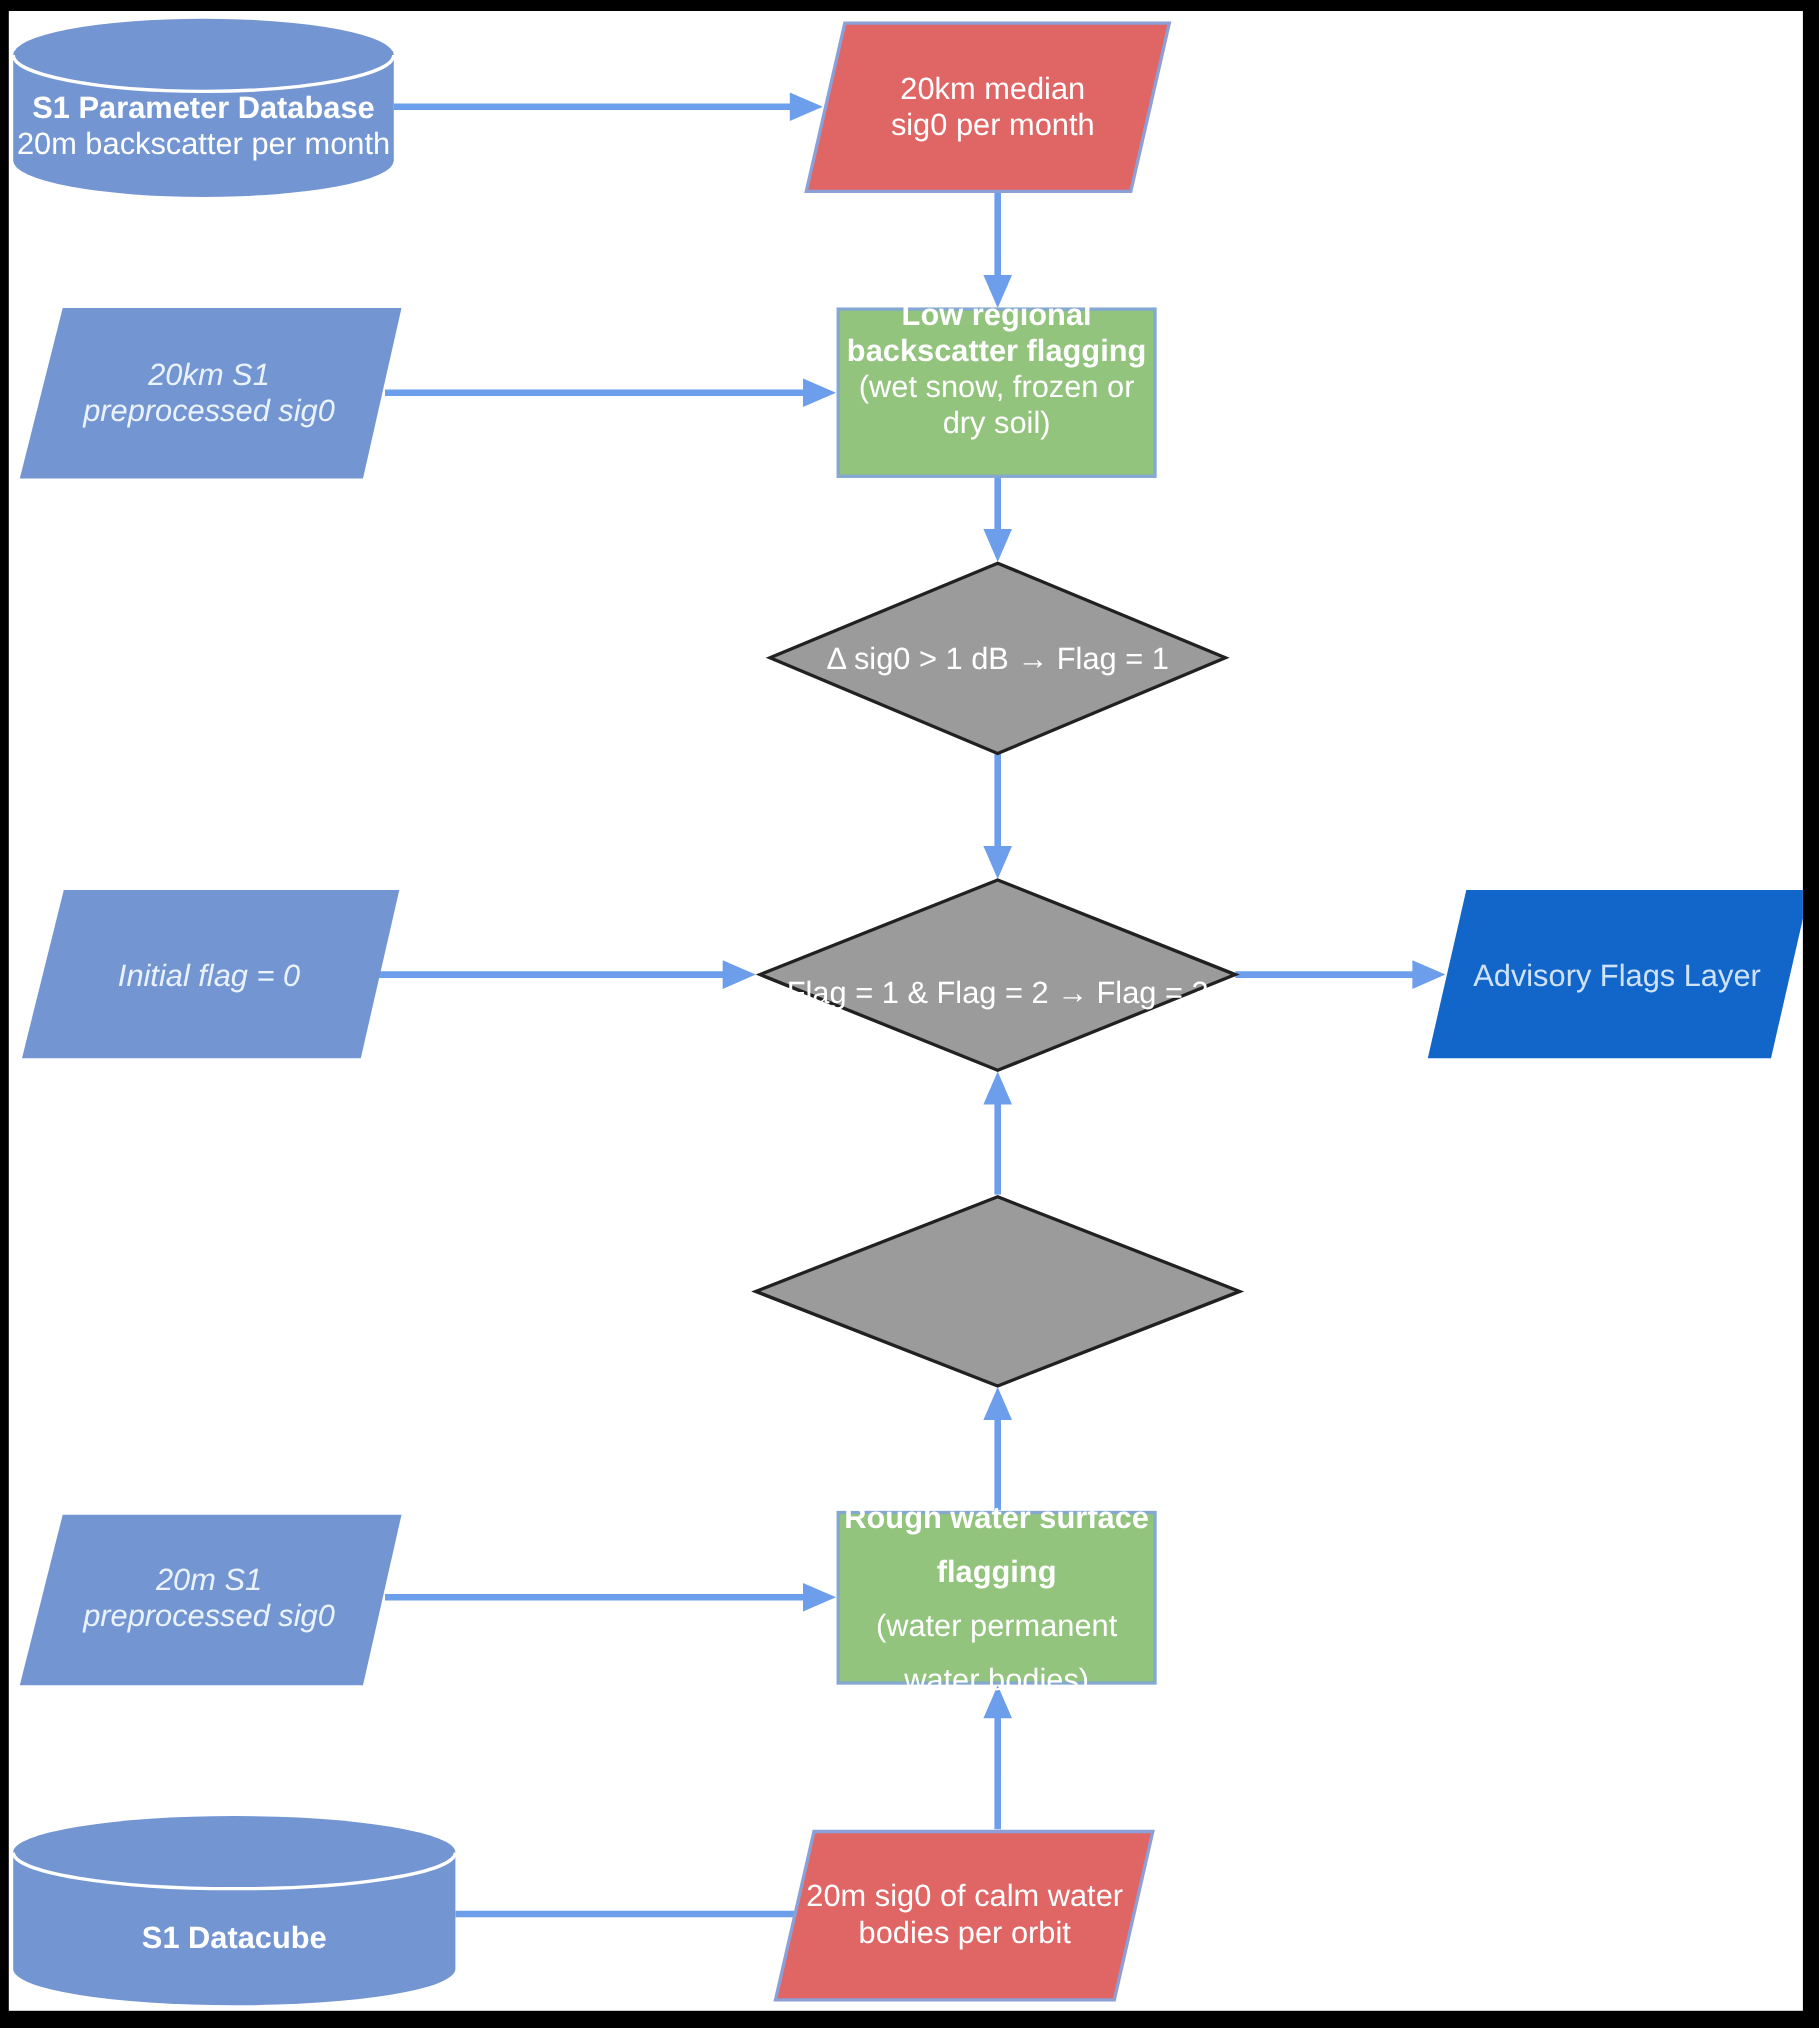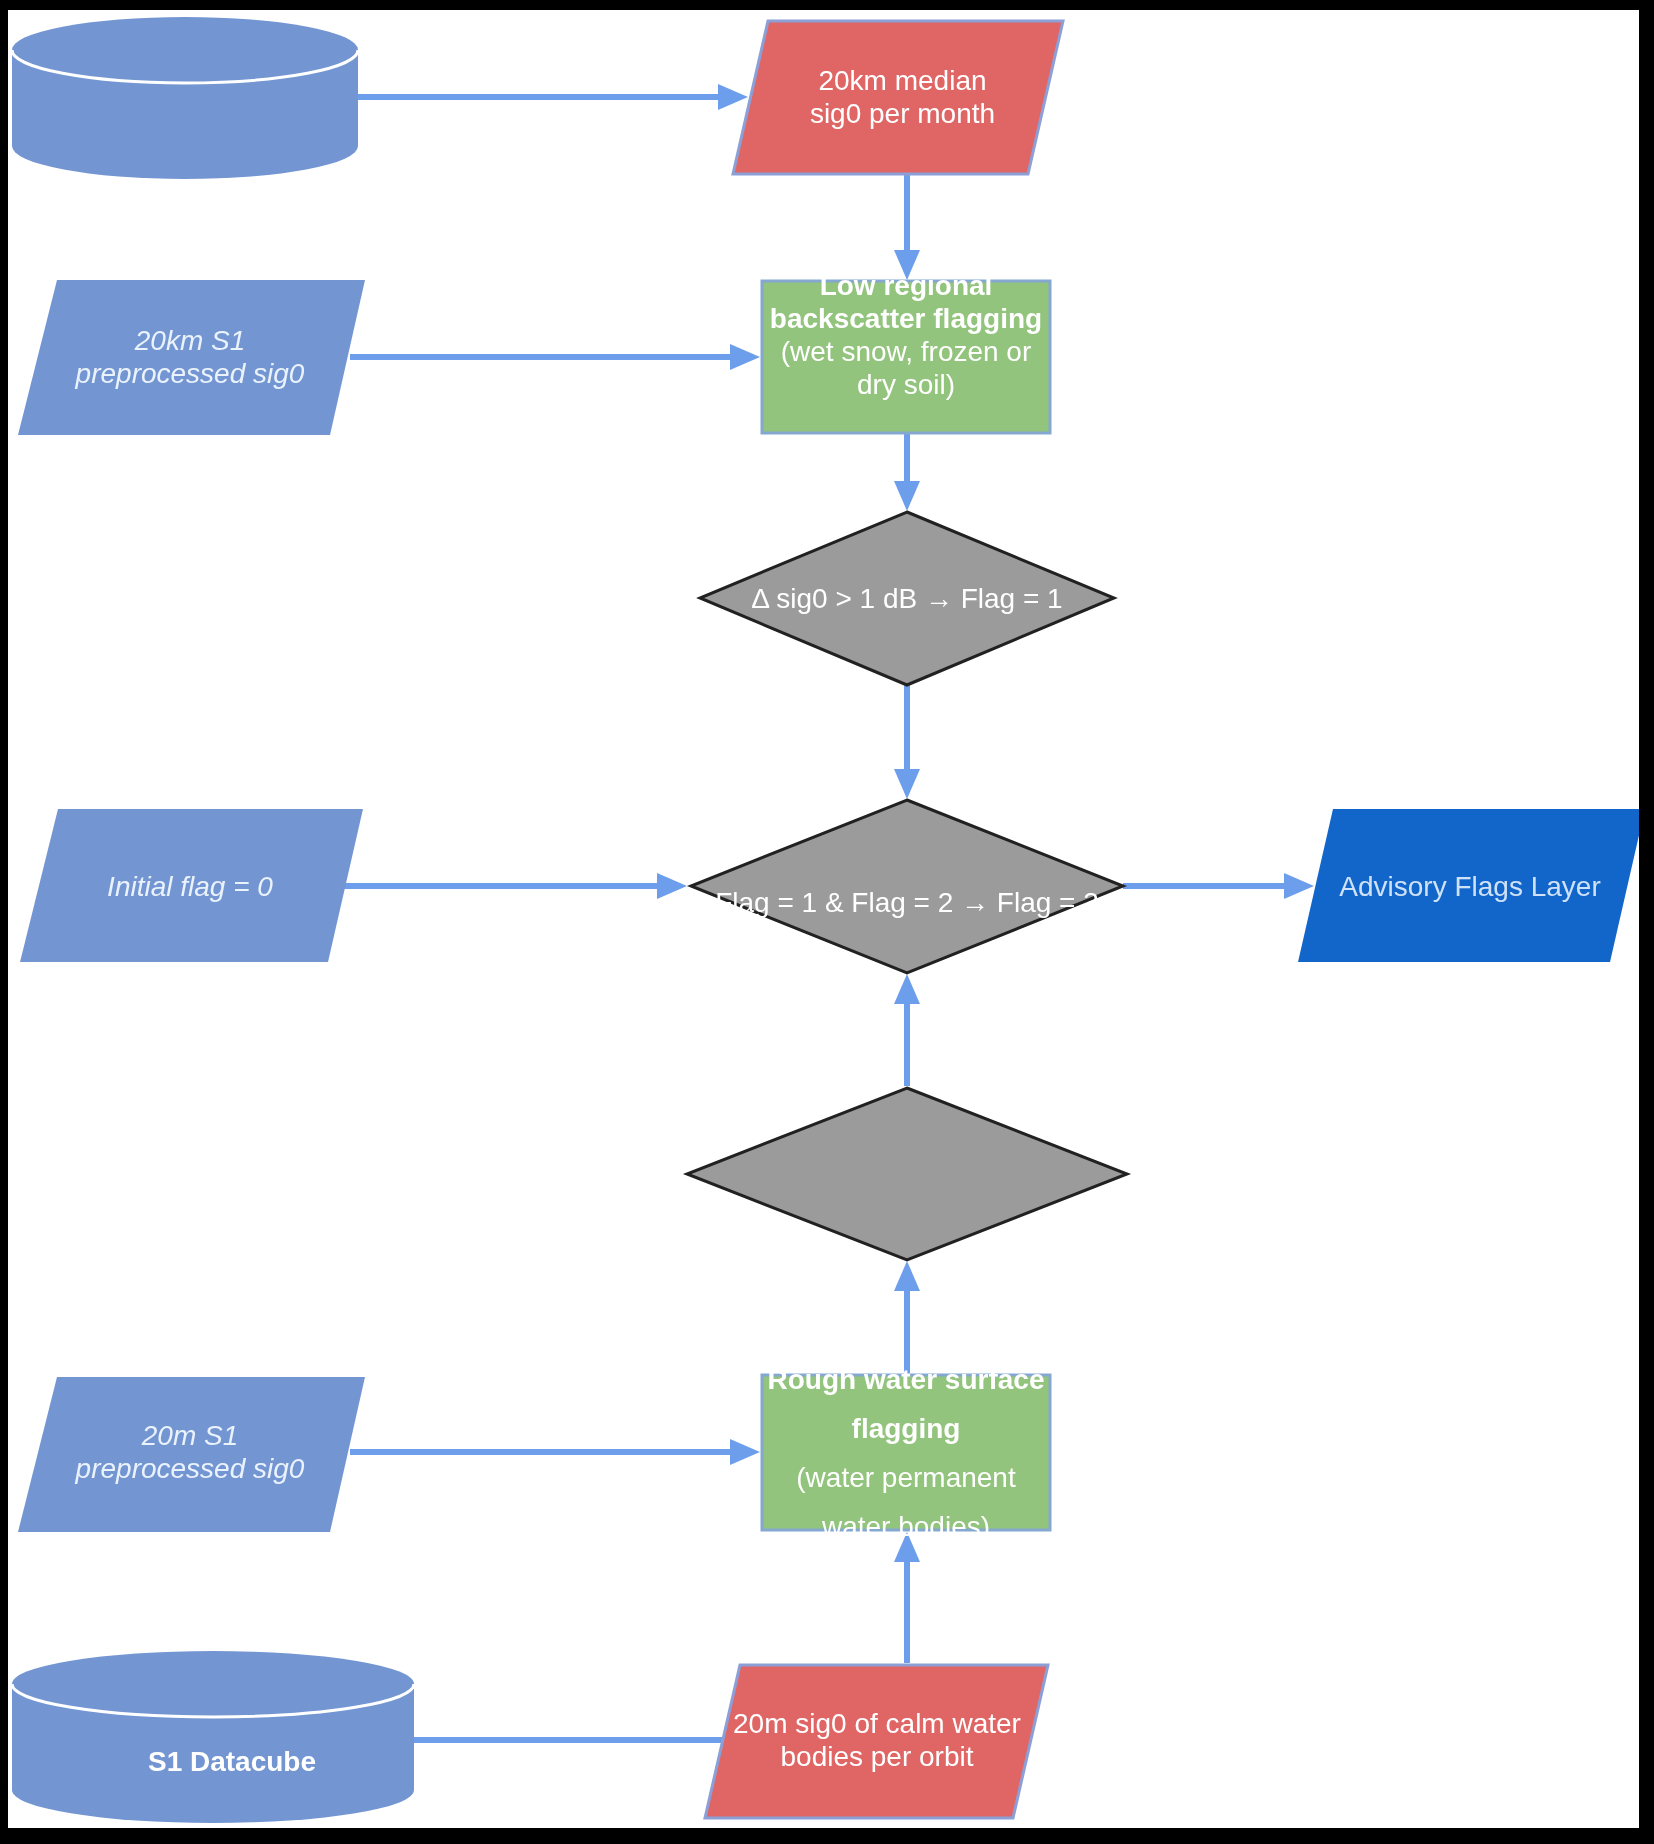--- a/index.html
+++ b/index.html
@@ -97,20 +97,24 @@
 
         <rect class="box-green" x="762" y="1375" width="288" height="155"></rect>
 
         <path class="cyl" d="M12,1684 L12,1790 A201,33 0 0 0 414,1790 L414,1684 Z"></path>
         <ellipse class="cyl" cx="213" cy="1684" rx="201" ry="33"></ellipse>
         <path class="cyl-arc" d="M12,1684 A201,33 0 0 0 414,1684"></path>
 
         <polygon class="para-red" points="740,1665 1048,1665 1013,1818 705,1818"></polygon>
       </svg>
 
+      <div class="t" style="left:12px;top:80px;width:346px;height:68px;">
+        <div class="b">S1 Parameter Database</div>
+        <div>20m backscatter per month</div>
+      </div>
 
       <div class="t" style="left:755px;top:59px;width:295px;height:76px;">
         <div>20km median</div>
         <div>sig0 per month</div>
       </div>
 
       <div class="t on-blue" style="left:40px;top:320px;width:300px;height:74px;">
         <div>20km S1</div>
         <div>preprocessed sig0</div>
       </div>
@@ -144,21 +148,21 @@
         <div>preprocessed sig0</div>
       </div>
 
       <div class="t" style="left:762px;top:1375px;width:288px;height:155px;gap:16px;">
         <div class="b">Rough water surface</div>
         <div class="b">flagging</div>
         <div>(water permanent</div>
         <div>water bodies)</div>
       </div>
 
-      <div class="t" style="left:12px;top:1727px;width:402px;height:68px;padding-left:19px;">
+      <div class="t" style="left:12px;top:1727px;width:402px;height:68px;">
         <div class="b">S1 Datacube</div>
       </div>
 
       <div class="t" style="left:717px;top:1703px;width:320px;height:74px;">
         <div>20m sig0 of calm water</div>
         <div>bodies per orbit</div>
       </div>
 
     </div>
   </div>

